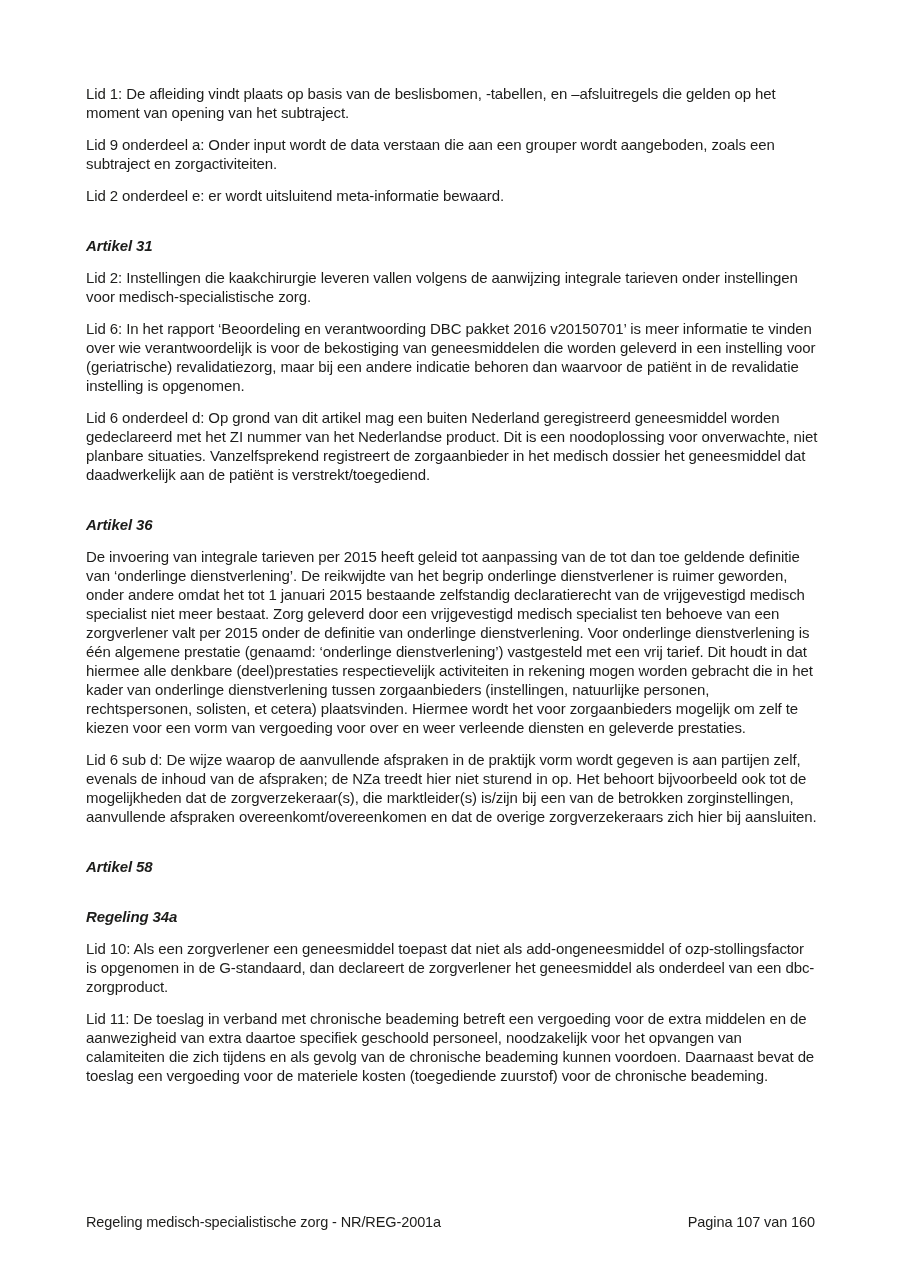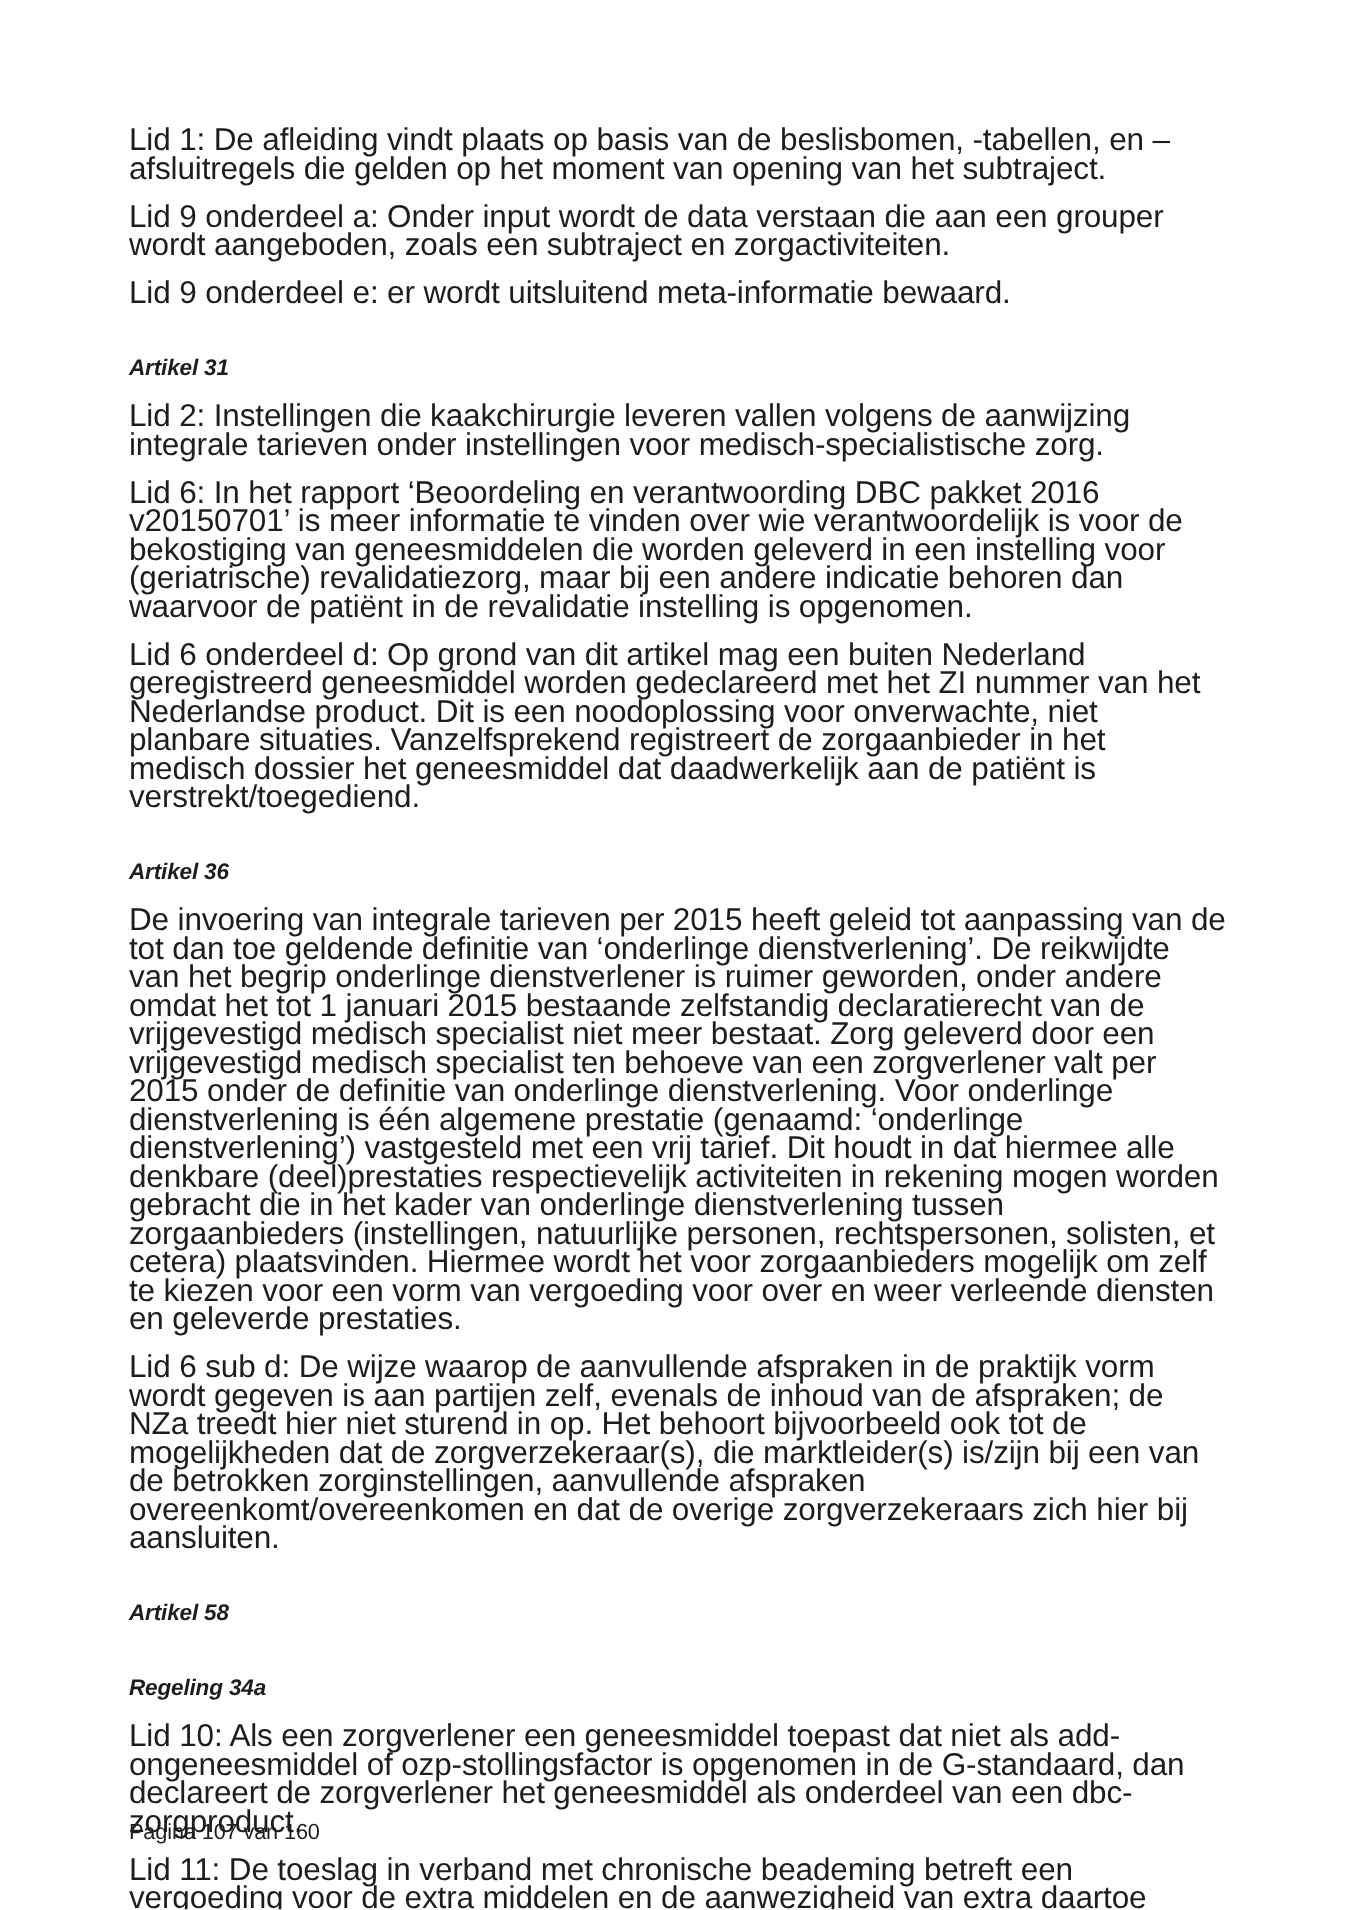--- a/index.html
+++ b/index.html
@@ -17,21 +17,21 @@
     background: #ffffff;
     overflow: hidden;
   }
   .content {
     position: absolute;
     top: 84px;
     left: 86px;
     width: 732px;
   }
   .para {
-    font-size: 21px;
+    font-size: 15px;
     line-height: 19px;
     margin-bottom: 13px;
     letter-spacing: -0.1px;
   }
   .article-heading {
     font-size: 15px;
     line-height: 19px;
     font-style: italic;
     font-weight: bold;
     margin-top: 31px;
@@ -49,29 +49,30 @@
     letter-spacing: -0.1px;
   }
 </style>
 </head>
 <body>
 
 <div class="page">
   <main class="content" id="content">
       <p class="para">Lid 1: De afleiding vindt plaats op basis van de beslisbomen, -tabellen, en –afsluitregels die gelden op het moment van opening van het subtraject.</p>
       <p class="para">Lid 9 onderdeel a: Onder input wordt de data verstaan die aan een grouper wordt aangeboden, zoals een subtraject en zorgactiviteiten.</p>
-      <p class="para">Lid 9 onderdeel e: er wordt uitsluitend meta-informatie bewaard.</p>
+      <p class="para">Lid 2 onderdeel e: er wordt uitsluitend meta-informatie bewaard.</p>
       <h2 class="article-heading">Artikel 31</h2>
       <p class="para">Lid 2: Instellingen die kaakchirurgie leveren vallen volgens de aanwijzing integrale tarieven onder instellingen voor medisch-specialistische zorg.</p>
       <p class="para">Lid 6: In het rapport ‘Beoordeling en verantwoording DBC pakket 2016 v20150701’ is meer informatie te vinden over wie verantwoordelijk is voor de bekostiging van geneesmiddelen die worden geleverd in een instelling voor (geriatrische) revalidatiezorg, maar bij een andere indicatie behoren dan waarvoor de patiënt in de revalidatie instelling is opgenomen.</p>
       <p class="para">Lid 6 onderdeel d: Op grond van dit artikel mag een buiten Nederland geregistreerd geneesmiddel worden gedeclareerd met het ZI nummer van het Nederlandse product. Dit is een noodoplossing voor onverwachte, niet planbare situaties. Vanzelfsprekend registreert de zorgaanbieder in het medisch dossier het geneesmiddel dat daadwerkelijk aan de patiënt is verstrekt/toegediend.</p>
       <h2 class="article-heading">Artikel 36</h2>
       <p class="para">De invoering van integrale tarieven per 2015 heeft geleid tot aanpassing van de tot dan toe geldende definitie van ‘onderlinge dienstverlening’. De reikwijdte van het begrip onderlinge dienstverlener is ruimer geworden, onder andere omdat het tot 1 januari 2015 bestaande zelfstandig declaratierecht van de vrijgevestigd medisch specialist niet meer bestaat. Zorg geleverd door een vrijgevestigd medisch specialist ten behoeve van een zorgverlener valt per 2015 onder de definitie van onderlinge dienstverlening. Voor onderlinge dienstverlening is één algemene prestatie (genaamd: ‘onderlinge dienstverlening’) vastgesteld met een vrij tarief. Dit houdt in dat hiermee alle denkbare (deel)prestaties respectievelijk activiteiten in rekening mogen worden gebracht die in het kader van onderlinge dienstverlening tussen zorgaanbieders (instellingen, natuurlijke personen, rechtspersonen, solisten, et cetera) plaatsvinden. Hiermee wordt het voor zorgaanbieders mogelijk om zelf te kiezen voor een vorm van vergoeding voor over en weer verleende diensten en geleverde prestaties.</p>
       <p class="para">Lid 6 sub d: De wijze waarop de aanvullende afspraken in de praktijk vorm wordt gegeven is aan partijen zelf, evenals de inhoud van de afspraken; de NZa treedt hier niet sturend in op. Het behoort bijvoorbeeld ook tot de mogelijkheden dat de zorgverzekeraar(s), die marktleider(s) is/zijn bij een van de betrokken zorginstellingen, aanvullende afspraken overeenkomt/overeenkomen en dat de overige zorgverzekeraars zich hier bij aansluiten.</p>
       <h2 class="article-heading">Artikel 58</h2>
       <h2 class="article-heading">Regeling 34a</h2>
       <p class="para">Lid 10: Als een zorgverlener een geneesmiddel toepast dat niet als add-ongeneesmiddel of ozp-stollingsfactor is opgenomen in de G-standaard, dan declareert de zorgverlener het geneesmiddel als onderdeel van een dbc-zorgproduct.</p>
       <p class="para">Lid 11: De toeslag in verband met chronische beademing betreft een vergoeding voor de extra middelen en de aanwezigheid van extra daartoe specifiek geschoold personeel, noodzakelijk voor het opvangen van calamiteiten die zich tijdens en als gevolg van de chronische beademing kunnen voordoen. Daarnaast bevat de toeslag een vergoeding voor de materiele kosten (toegediende zuurstof) voor de chronische beademing.</p>
     </main>
   <footer class="footer">
+    <span>Regeling medisch-specialistische zorg - NR/REG-2001a</span>
     <span>Pagina 107 van 160</span>
   </footer>
 </div>
 
 </body></html>

